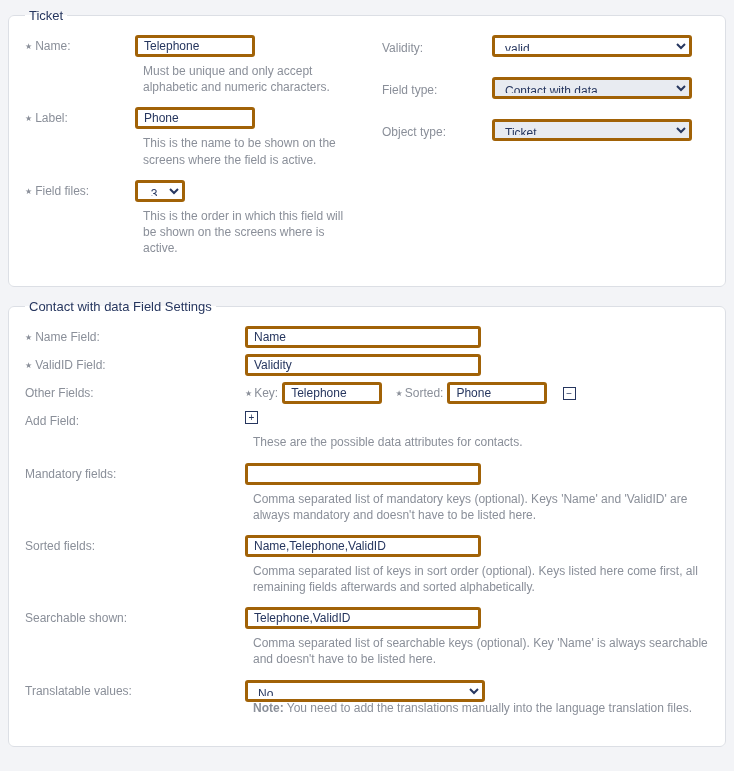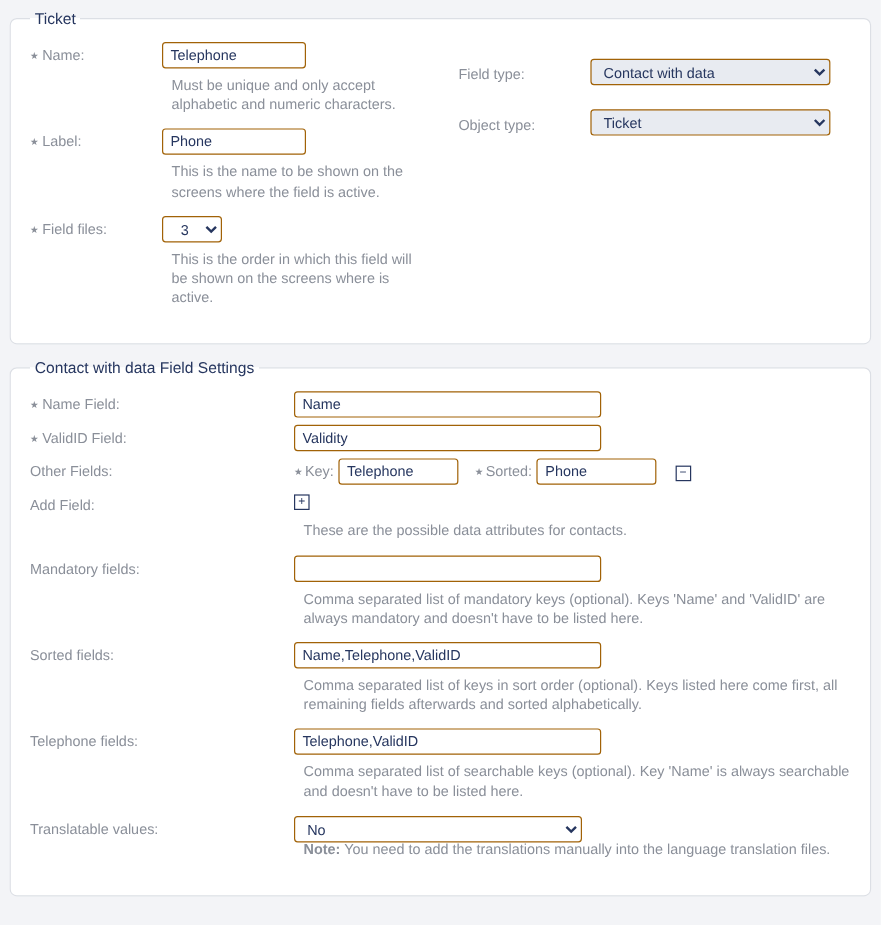--- a/index.html
+++ b/index.html
@@ -48,28 +48,28 @@
     margin-right: 3px;
     position: relative;
     top: -1px;
   }
   .settings .lbl { flex: 0 0 220px; }
   .ctrl { flex: 1; }
   input[type=text], select {
     font-family: inherit;
     font-size: 12px;
     padding: 3px 6px;
-    border: 1px solid #a16207;
+    border: 3px solid #a16207;
     border-radius: 3px;
     background: #fff;
     color: #26365f;
     height: 22px;
   }
   input.short { width: 120px; }
-  input.full240 { width: 256px; }
+  input.full240 { width: 236px; }
   select {
     background: #e8ebf1;
     color: #26365f;
     width: 200px;
   }
   select.validity-sel { background: #fff; }
   select.short-sel { width: 50px; background: #fff; text-align: center; }
   .help {
     color: #8a8f99;
     font-size: 12px;
@@ -141,20 +141,28 @@
           <select class="short-sel">
             <option>3</option>
           </select>
         </div>
       </div>
       <div class="help">This is the order in which this field will be shown on the screens where is active.</div>
     </div>
 
     <div class="col">
 
+      <div class="row wide">
+        <div class="lbl">Validity:</div>
+        <div class="ctrl">
+          <select class="validity-sel">
+            <option>valid</option>
+          </select>
+        </div>
+      </div>
       <div style="height:14px;"></div>
 
       <div class="row wide">
         <div class="lbl">Field type:</div>
         <div class="ctrl">
           <select>
             <option>Contact with data</option>
           </select>
         </div>
       </div>
@@ -223,21 +231,21 @@
 
   <div class="row">
     <div class="lbl">Sorted fields:</div>
     <div class="ctrl">
       <input type="text" class="full240" value="Name,Telephone,ValidID" style="">
     </div>
   </div>
   <div class="help">Comma separated list of keys in sort order (optional). Keys listed here come first, all remaining fields afterwards and sorted alphabetically.</div>
 
   <div class="row">
-    <div class="lbl">Telephone fields:</div>
+    <div class="lbl">Searchable shown:</div>
     <div class="ctrl">
       <input type="text" class="full240" value="Telephone,ValidID" style="">
     </div>
   </div>
   <div class="help">Comma separated list of searchable keys (optional). Key 'Name' is always searchable and doesn't have to be listed here.</div>
 
   <div class="row">
     <div class="lbl">Translatable values:</div>
     <div class="ctrl">
       <select style="width:240px;background:#fff">

